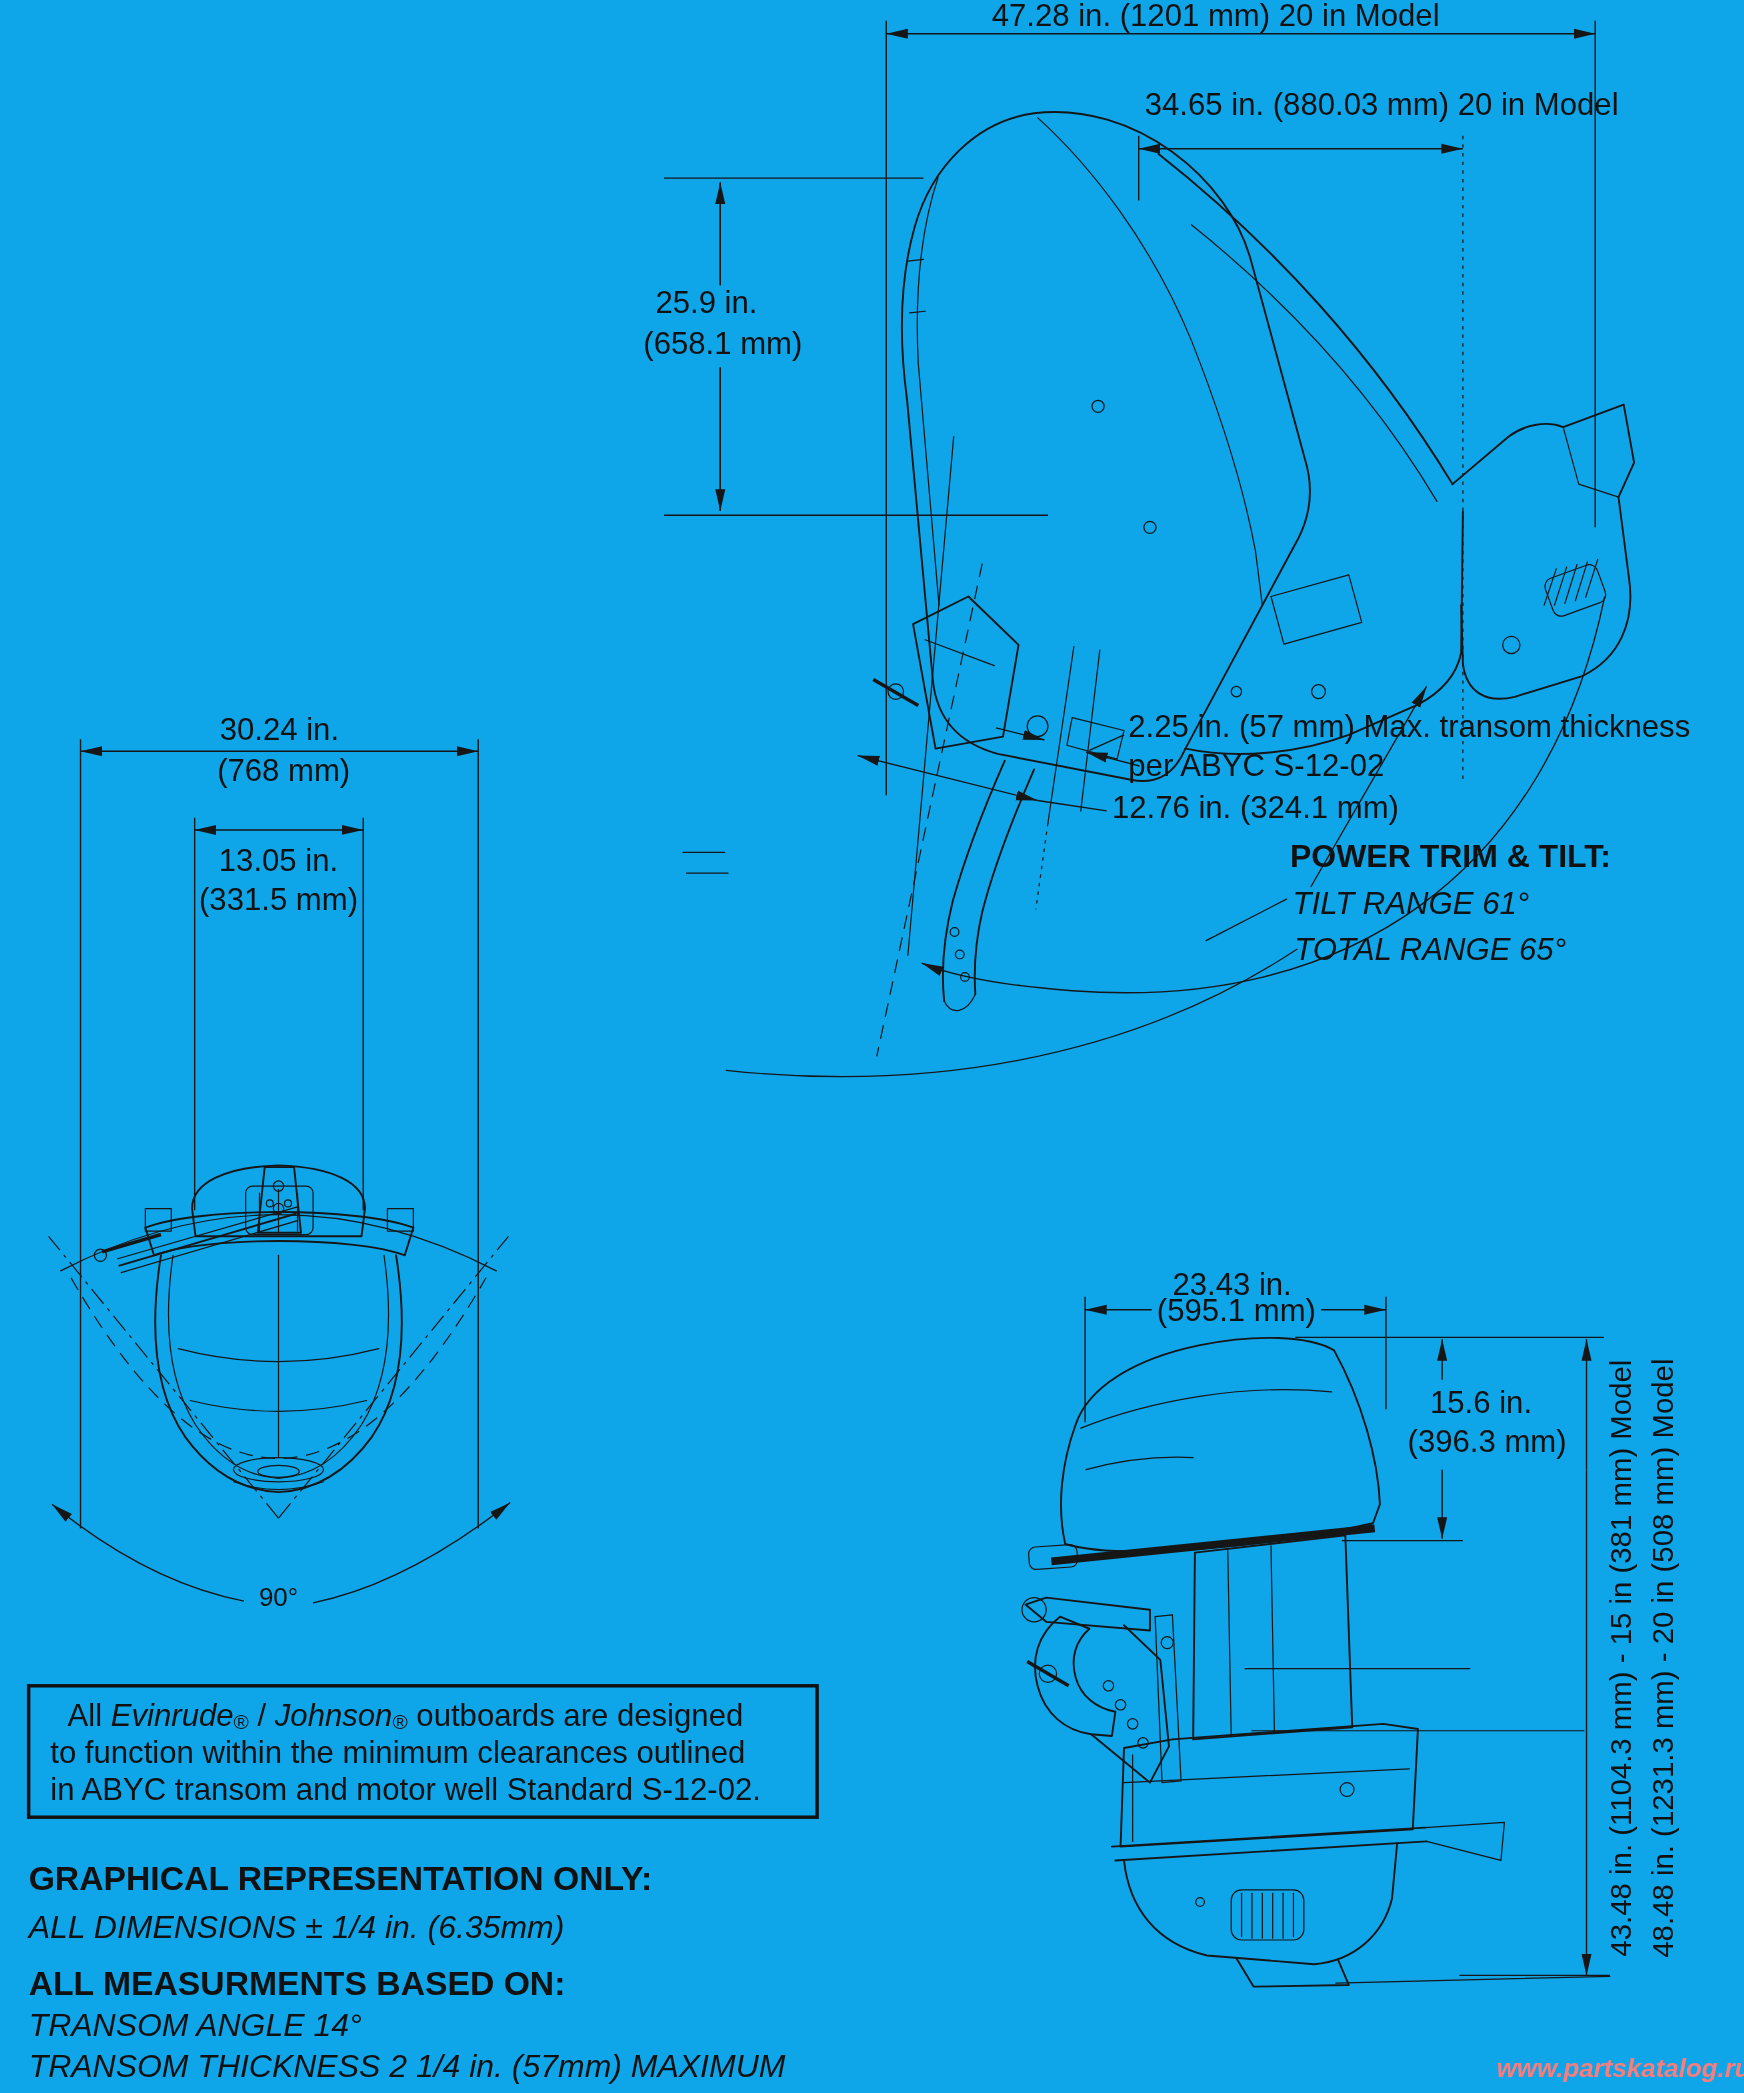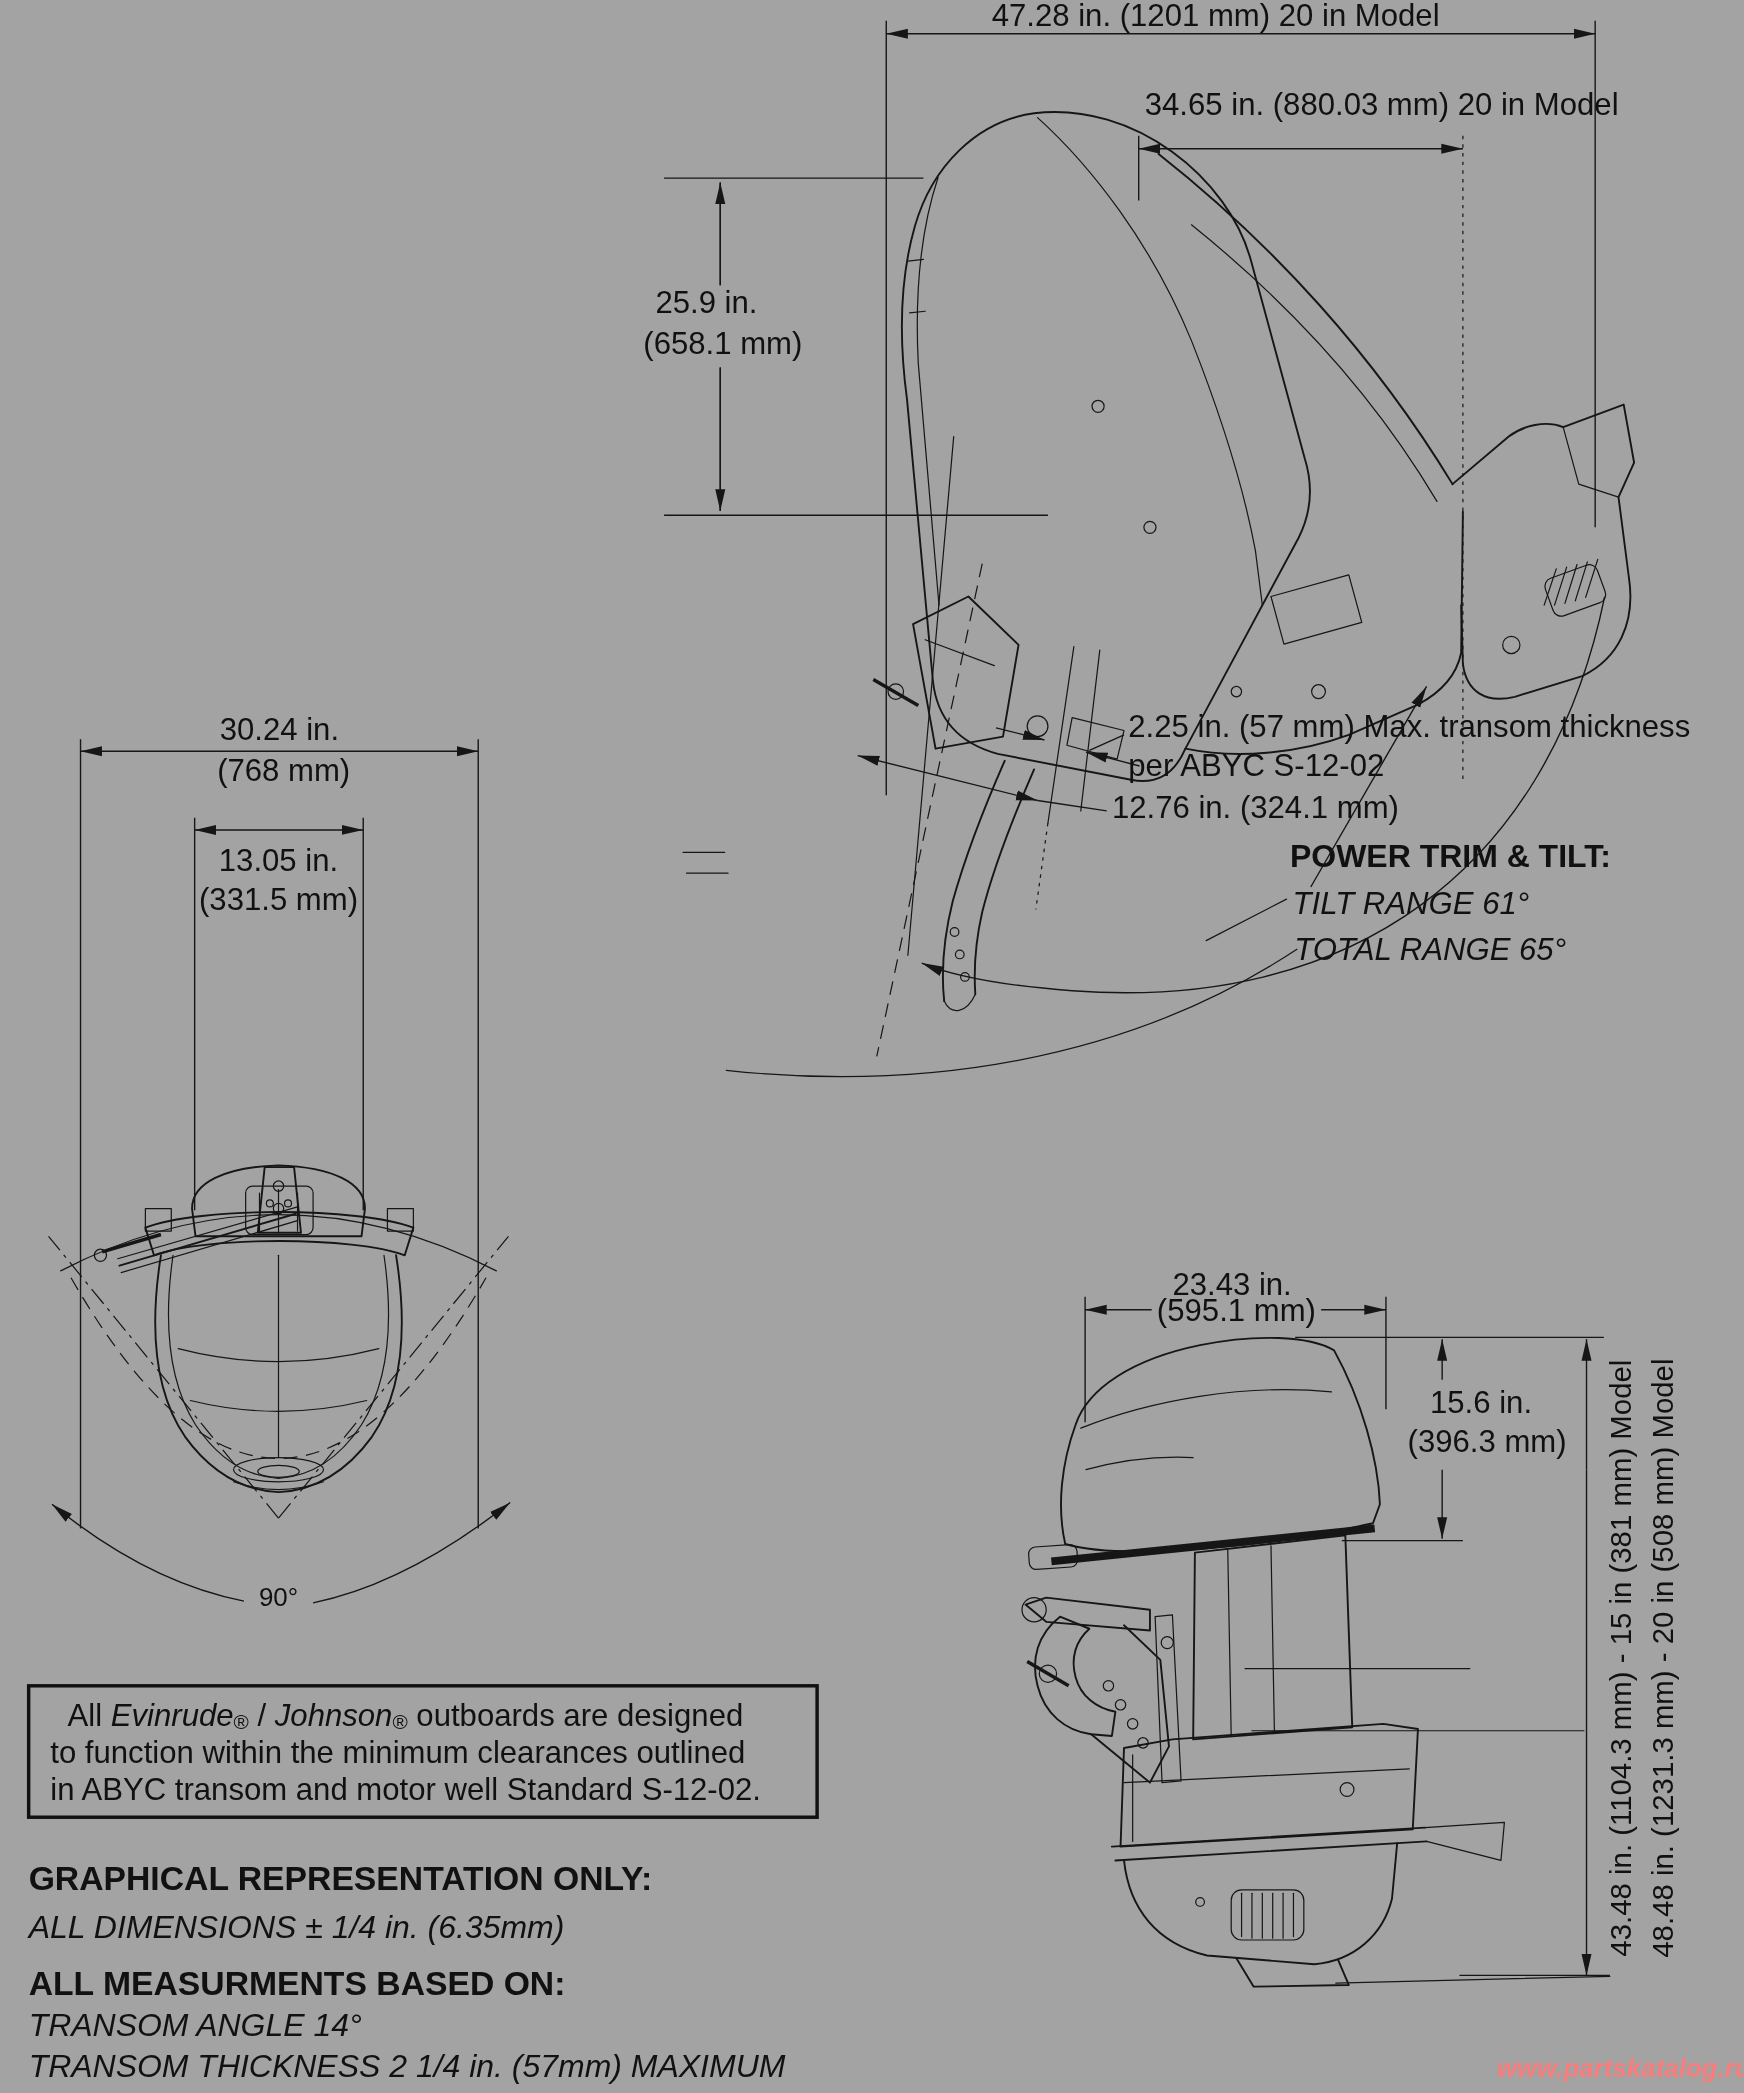--- a/index.html
+++ b/index.html
@@ -1,16 +1,16 @@
 <!DOCTYPE html>
 <html style="font-size:14px"><head>
 <meta charset="utf-8">
 <style>
   html,body{margin:0;padding:0;background:#e8e8e8;}
-  .canvas{position:relative;width:1744px;height:2093px;background:#a3a3a3;overflow:hidden;}
+  .canvas{position:relative;width:1744px;height:2093px;background:#0ea5e9;overflow:hidden;}
   svg{position:absolute;inset:0;}
   .ln  {stroke:#161616;fill:none;stroke-width:2.2;stroke-linecap:round;stroke-linejoin:round;}
   .ln1 {stroke:#161616;fill:none;stroke-width:1.4;stroke-linecap:round;stroke-linejoin:round;}
   .ln3 {stroke:#161616;fill:none;stroke-width:4;stroke-linejoin:round;}
   .band{stroke:#161616;fill:none;stroke-width:9;}
   .dim {stroke:#161616;fill:none;stroke-width:1.6;}
   .dot {stroke:#161616;fill:none;stroke-width:1.4;stroke-dasharray:4 6;}
   .dsh {stroke:#161616;fill:none;stroke-width:1.4;stroke-dasharray:16 10;}
   .ddt {stroke:#161616;fill:none;stroke-width:1.4;stroke-dasharray:22 7 4 7;}
   .t   {font-family:"Liberation Sans",sans-serif;font-size:36px;fill:#111;}

